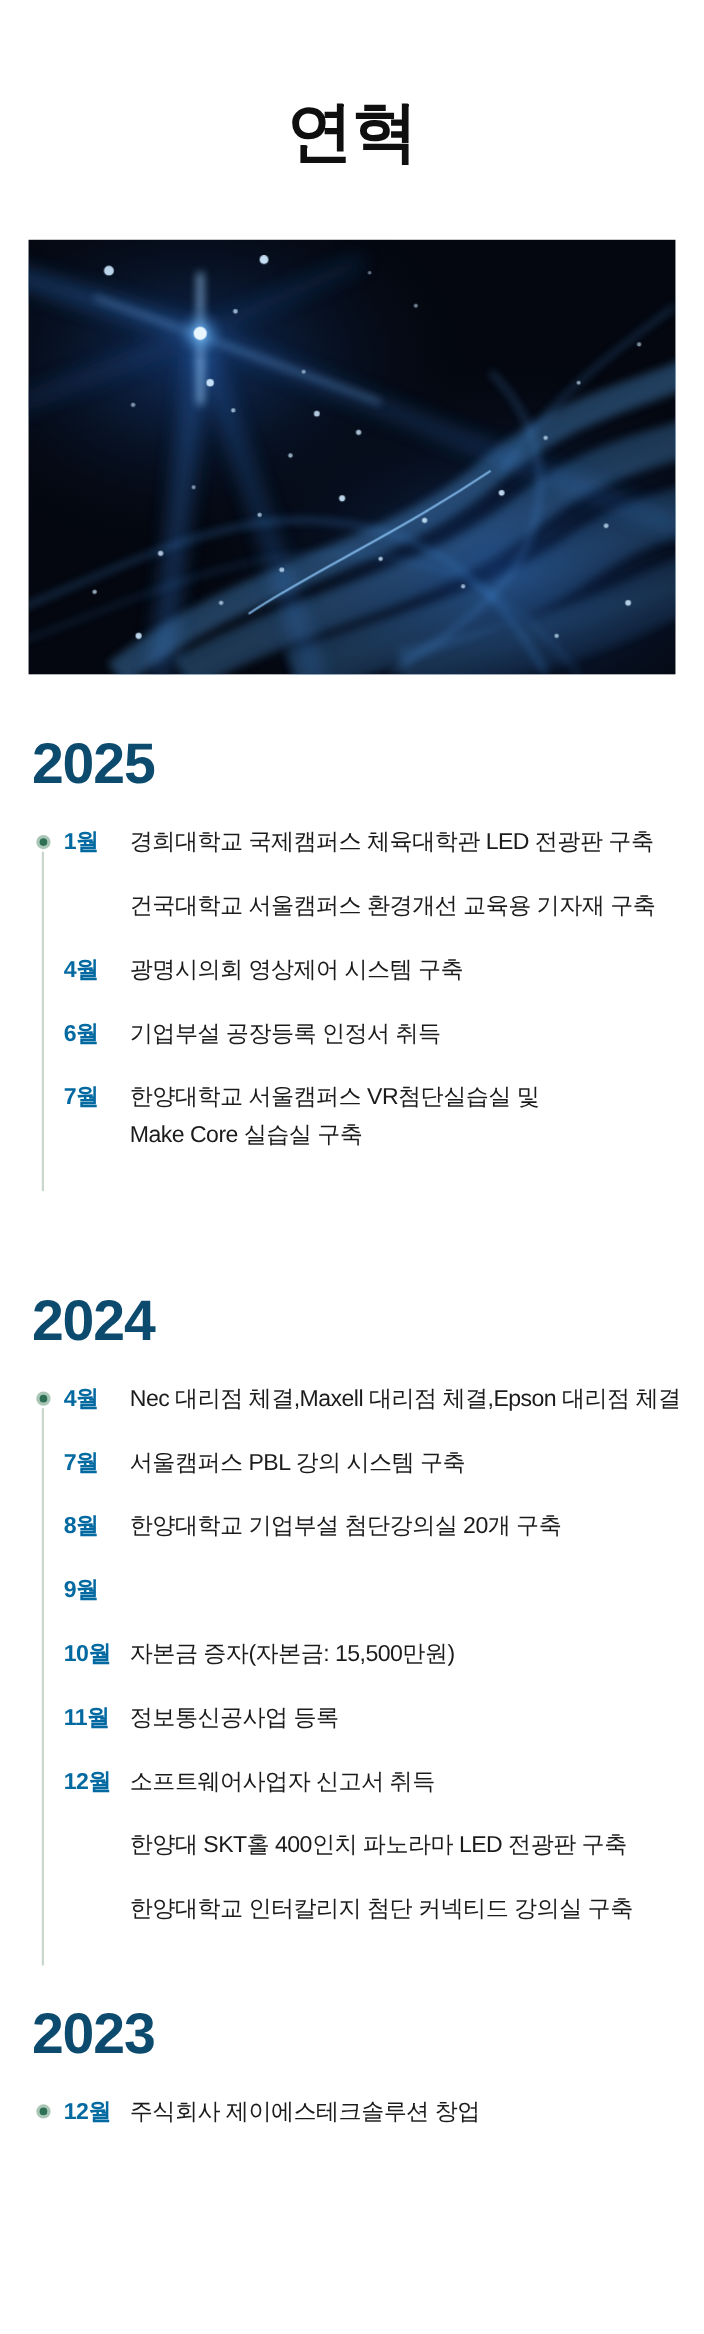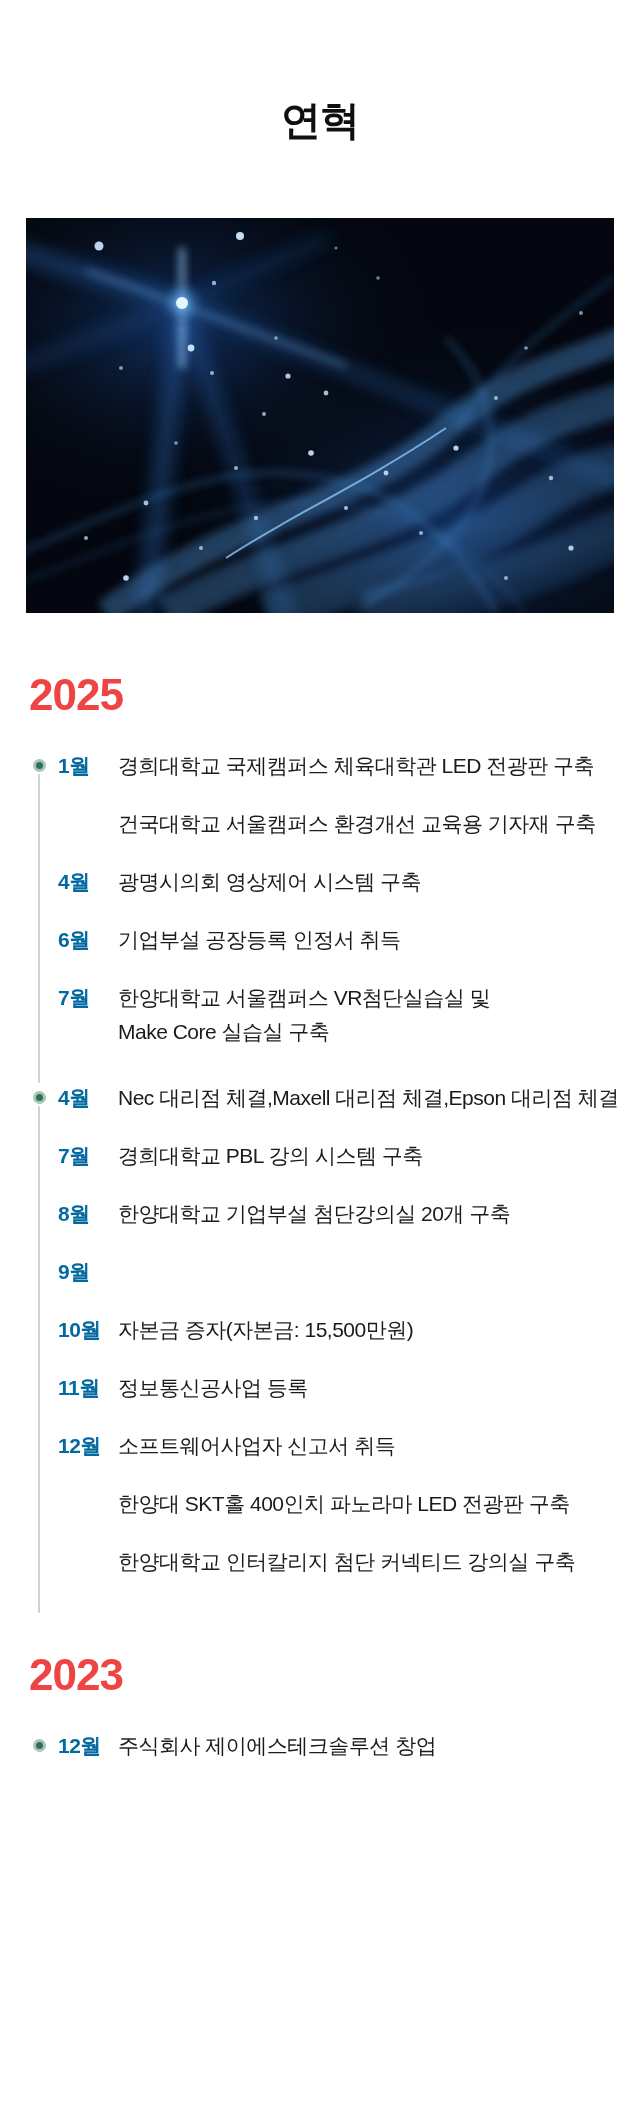--- a/index.html
+++ b/index.html
@@ -5,33 +5,33 @@
   html,body { margin:0; padding:0; background:#ffffff; }
   .page {
     position:relative; width:640px; height:2122px; margin:0 auto;
     background:#ffffff; overflow:hidden;
     font-family:"Liberation Sans","DejaVu Sans",sans-serif;
     color:#161616;
   }
   
   .page-title {
     margin:0; padding-top:90px; height:60px; line-height:60px;
-    text-align:center; font-size:40px; font-weight:800;
+    text-align:center; font-size:60px; font-weight:800;
     letter-spacing:-1px; color:#0f0f0f;
   }
   
   .hero {
     width:588px; height:395px; margin:68px auto 0;
     background:#04070f; overflow:hidden;
   }
   .hero svg { display:block; width:100%; height:100%; }
   
   .year-heading {
-    margin:0 0 0 29px; font-size:44px; line-height:44px;
-    font-weight:800; letter-spacing:-1px; color:#ef4444;
+    margin:0 0 0 29px; font-size:52px; line-height:44px;
+    font-weight:800; letter-spacing:-1px; color:#0c4a6e;
   }
   .mt-2025 { margin-top:60px; }
   .mt-2024 { margin-top:130px; }
   .mt-2023 { margin-top:74px; }
   .entries {
     list-style:none; margin:32px 0 0; padding:0; position:relative;
   }
   .entry {
     position:relative; padding-left:118px; margin:0 0 24px;
     font-size:21px; line-height:34px; letter-spacing:-0.5px;
@@ -174,30 +174,31 @@
       </li>
       <li class="entry">
         <span class="month-label">7월</span>
         <span class="entry-text">한양대학교 서울캠퍼스 VR첨단실습실 및
 Make Core 실습실 구축</span>
       </li>
     </ul>
   </section>
 
   <section>
+    <h2 class="year-heading mt-2024">2024</h2>
     <ul class="entries">
       <span class="timeline-line"></span>
       <li class="entry">
         <span class="timeline-bullet"></span>
         <span class="month-label">4월</span>
         <span class="entry-text">Nec 대리점 체결,Maxell 대리점 체결,Epson 대리점 체결</span>
       </li>
       <li class="entry">
         <span class="month-label">7월</span>
-        <span class="entry-text">경희대학교 PBL 강의 시스템 구축</span>
+        <span class="entry-text">서울캠퍼스 PBL 강의 시스템 구축</span>
       </li>
       <li class="entry">
         <span class="month-label">8월</span>
         <span class="entry-text">한양대학교 기업부설 첨단강의실 20개 구축</span>
       </li>
       <li class="entry">
         <span class="month-label">9월</span>
       </li>
       <li class="entry">
         <span class="month-label">10월</span>

